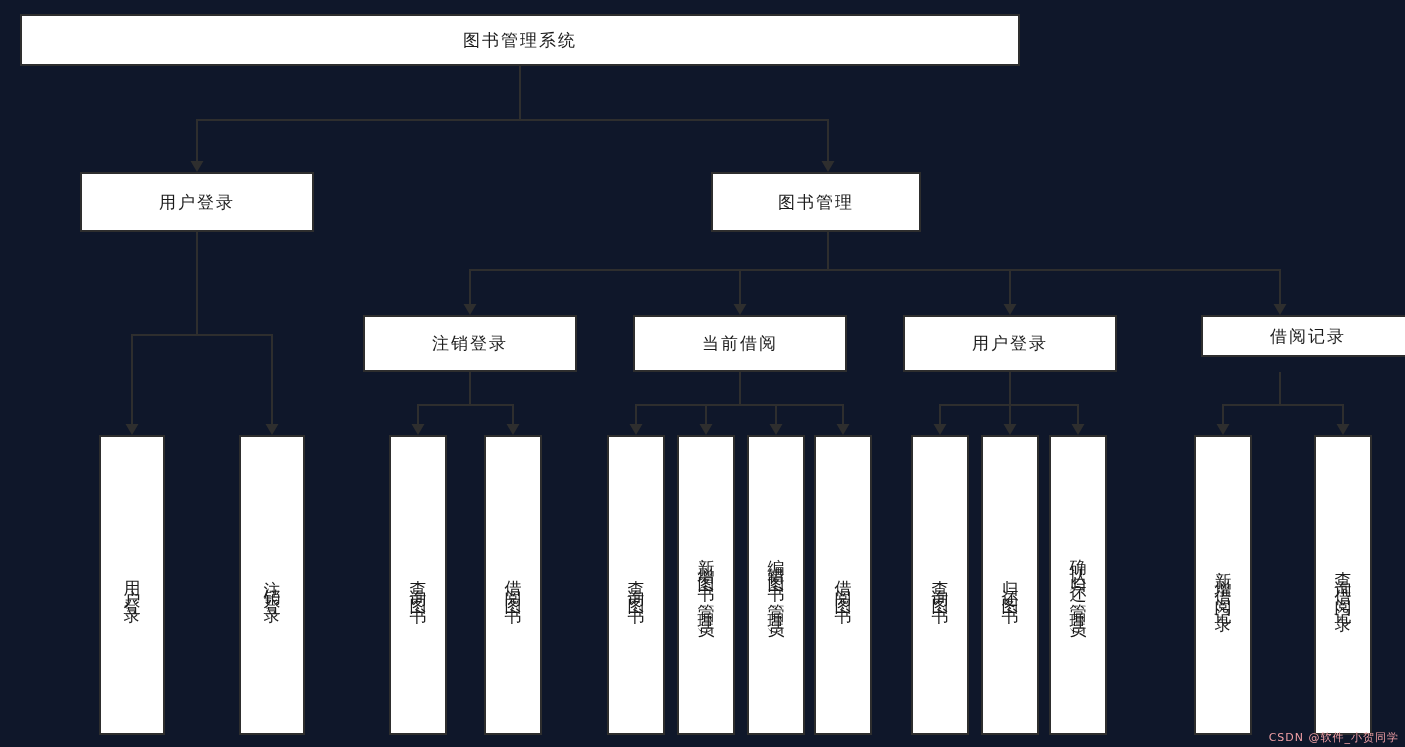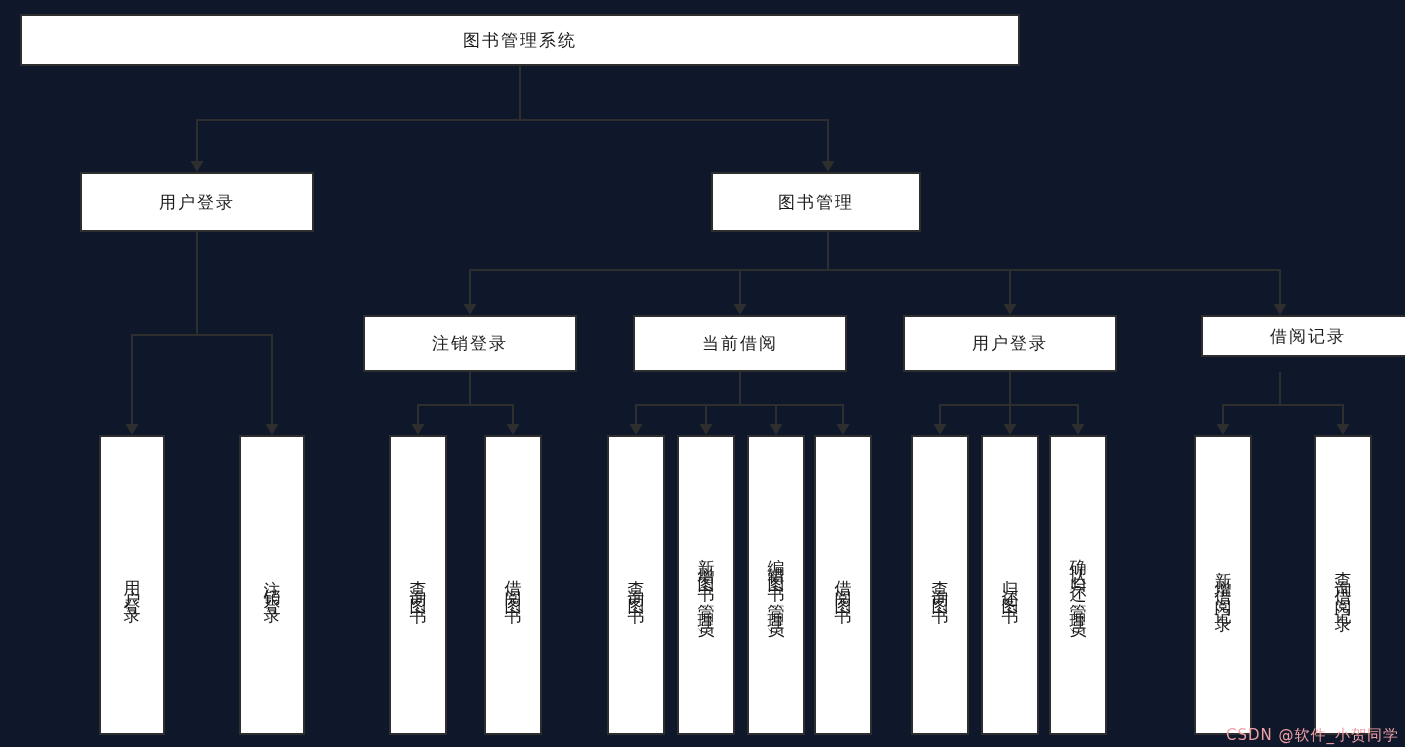--- a/index.html
+++ b/index.html
@@ -36,21 +36,21 @@
       font-size: 17px; color: #1a1a1a;
       writing-mode: vertical-rl;
       text-orientation: mixed;
       letter-spacing: 9px;
       line-height: 1;
       padding: 6px 0;
     }
     .watermark {
       position: absolute;
       right: 6px; bottom: 2px;
-      font-size: 15px;
+      font-size: 11px;
       color: #f09fa5;
       letter-spacing: 1px;
       white-space: nowrap;
     }
   </style>
 </head>
 <body>
 
 <div class="canvas">
 

